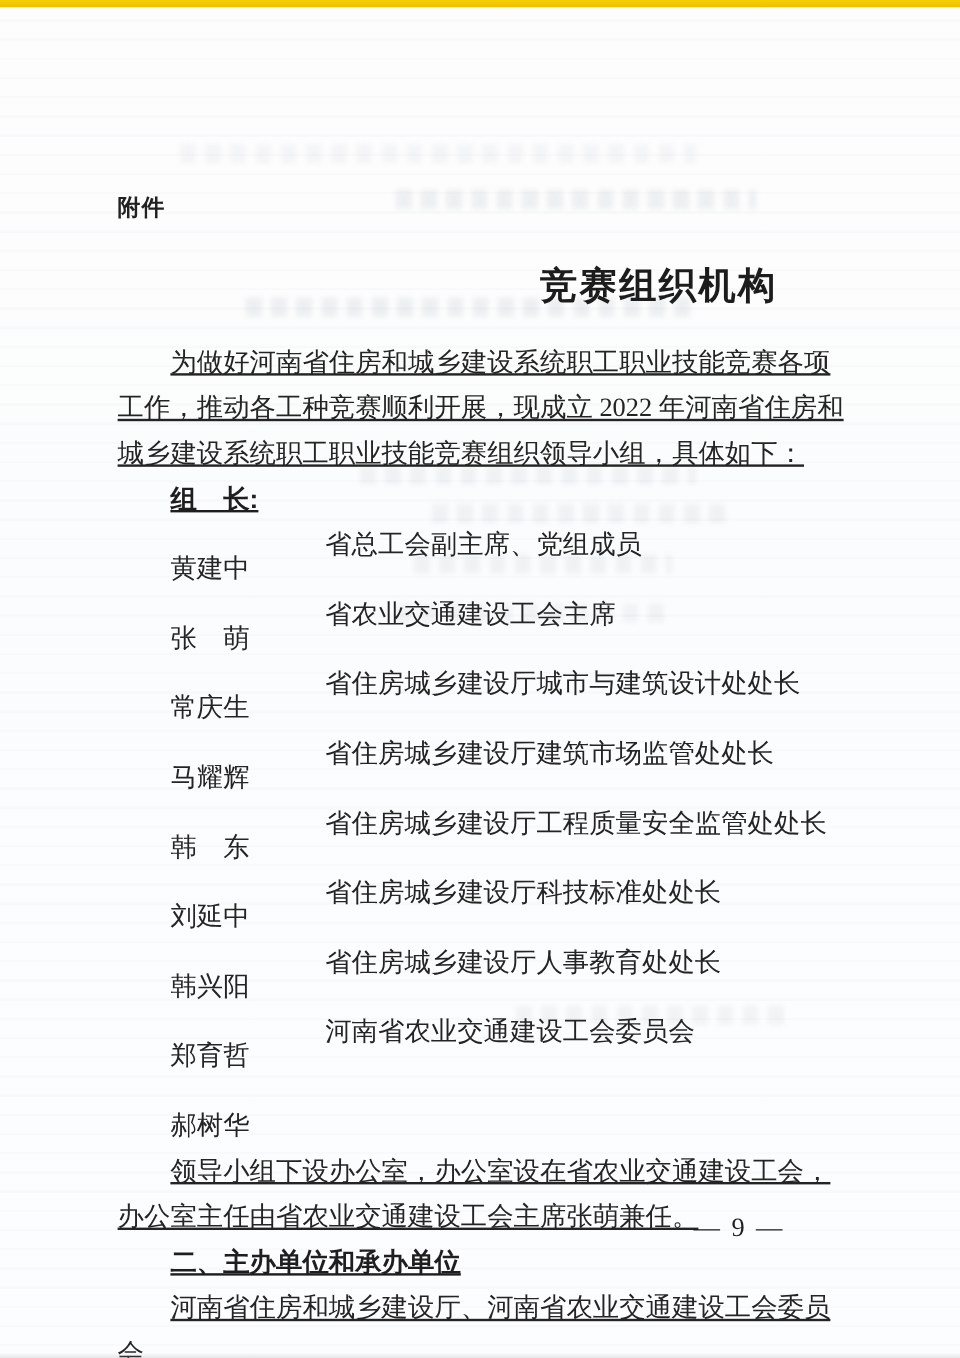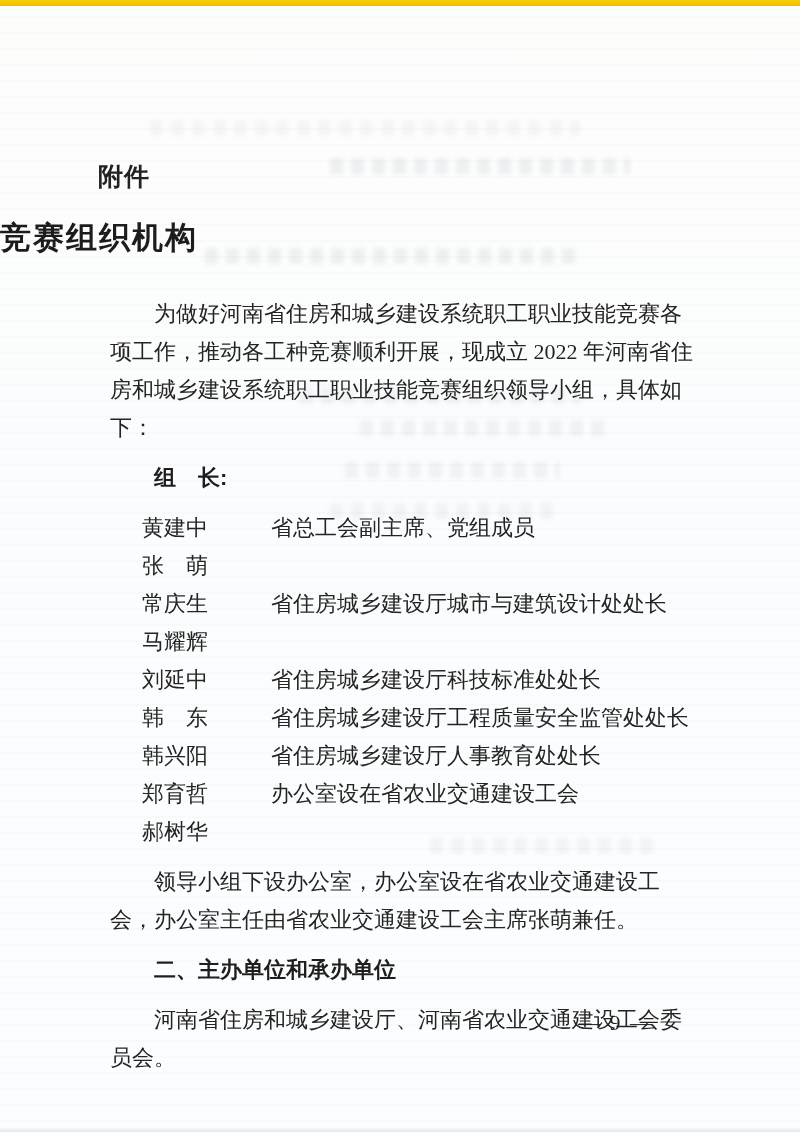--- a/index.html
+++ b/index.html
@@ -21,41 +21,41 @@
     position:absolute;top:0;left:0;width:800px;height:6px;
     background:linear-gradient(180deg,#f7cf00,#eebe06);
   }
   .bottom-edge{
     position:absolute;bottom:0;left:0;width:800px;height:5px;
     background:linear-gradient(180deg,rgba(0,0,0,0),rgba(120,120,120,.18));
   }
   .attachment{
     position:absolute;top:160px;left:98px;
     font-family:"Liberation Sans","DejaVu Sans",sans-serif;
-    font-size:25px;font-weight:600;letter-spacing:1px;color:#222;
+    font-size:19px;font-weight:600;letter-spacing:1px;color:#222;
   }
   .doc-title{
     position:absolute;top:196px;left:0;width:648px;
-    text-align:left;
+    text-align:right;
     font-size:31px;font-weight:700;letter-spacing:2px;color:#1c1c1c;
   }
   .flow{
     position:absolute;top:283px;left:98px;width:610px;
     font-size:22px;line-height:38px;color:#242424;
   }
-  .flow p{margin:12px;}
+  .flow p{margin:0;text-decoration:underline;}
   .indent{text-indent:2em;}
   .bold-head{
     font-family:"Liberation Sans","DejaVu Sans",sans-serif;
     font-weight:700;color:#1e1e1e;
     padding-left:2em;
   }
   .row{display:flex;padding-left:2em;}
   .row .name{
-    flex:0 0 auto;width:3em;white-space:pre;margin-right:19px;
+    flex:0 0 auto;width:3em;white-space:pre;margin-right:19px;margin-top:20px;
   }
   .row .ptitle{flex:1 1 auto;margin-left:44px;}
   .kai-head{
     padding-left:2em;
     font-style:italic;
     letter-spacing:1px;
   }
   .page-number{
     position:absolute;top:1010px;right:146px;
     font-size:22px;letter-spacing:2px;color:#1f1f1f;
@@ -104,43 +104,45 @@
     <p class="bold-head">组　长:</p>
 
     <div class="row">
       <span class="name">黄建中</span>
       <span class="ptitle">省总工会副主席、党组成员</span>
     </div>
 
 
     <div class="row">
       <span class="name">张　萌</span>
+      <span class="ptitle">省农业交通建设工会主席</span>
     </div>
     <div class="row">
       <span class="name">常庆生</span>
       <span class="ptitle">省住房城乡建设厅城市与建筑设计处处长</span>
     </div>
     <div class="row">
       <span class="name">马耀辉</span>
+      <span class="ptitle">省住房城乡建设厅建筑市场监管处处长</span>
+    </div>
+    <div class="row">
+      <span class="name">韩　东</span>
+      <span class="ptitle">省住房城乡建设厅工程质量安全监管处处长</span>
     </div>
     <div class="row">
       <span class="name">刘延中</span>
       <span class="ptitle">省住房城乡建设厅科技标准处处长</span>
-    </div>
-    <div class="row">
-      <span class="name">韩　东</span>
-      <span class="ptitle">省住房城乡建设厅工程质量安全监管处处长</span>
     </div>
     <div class="row">
       <span class="name">韩兴阳</span>
       <span class="ptitle">省住房城乡建设厅人事教育处处长</span>
     </div>
     <div class="row">
       <span class="name">郑育哲</span>
-      <span class="ptitle">办公室设在省农业交通建设工会</span>
+      <span class="ptitle">河南省农业交通建设工会委员会</span>
     </div>
     <div class="row">
       <span class="name">郝树华</span>
     </div>
 
     <p class="indent">领导小组下设办公室，办公室设在省农业交通建设工会，办公室主任由省农业交通建设工会主席张萌兼任。</p>
 
     <p class="bold-head">二、主办单位和承办单位</p>
 
 

